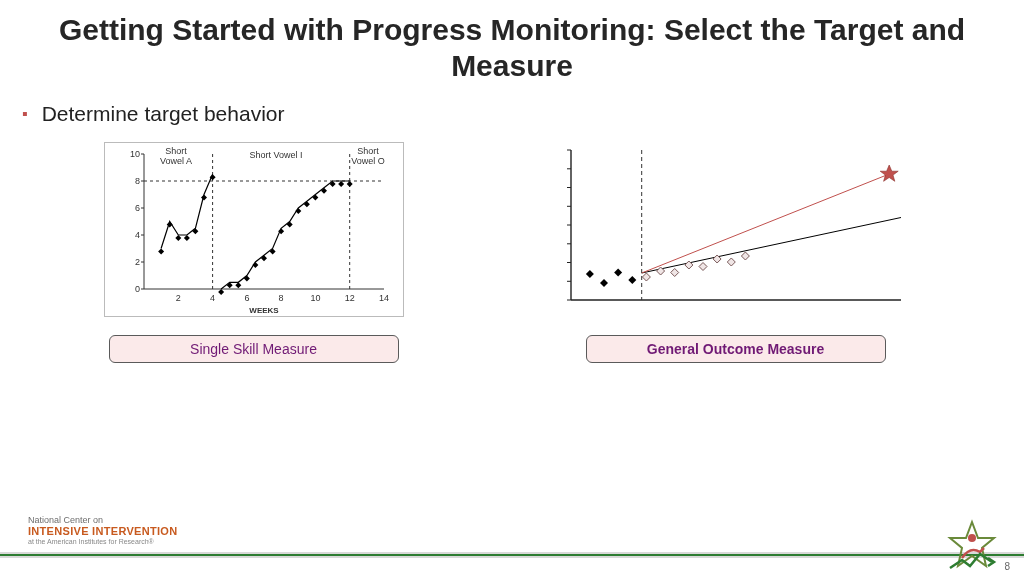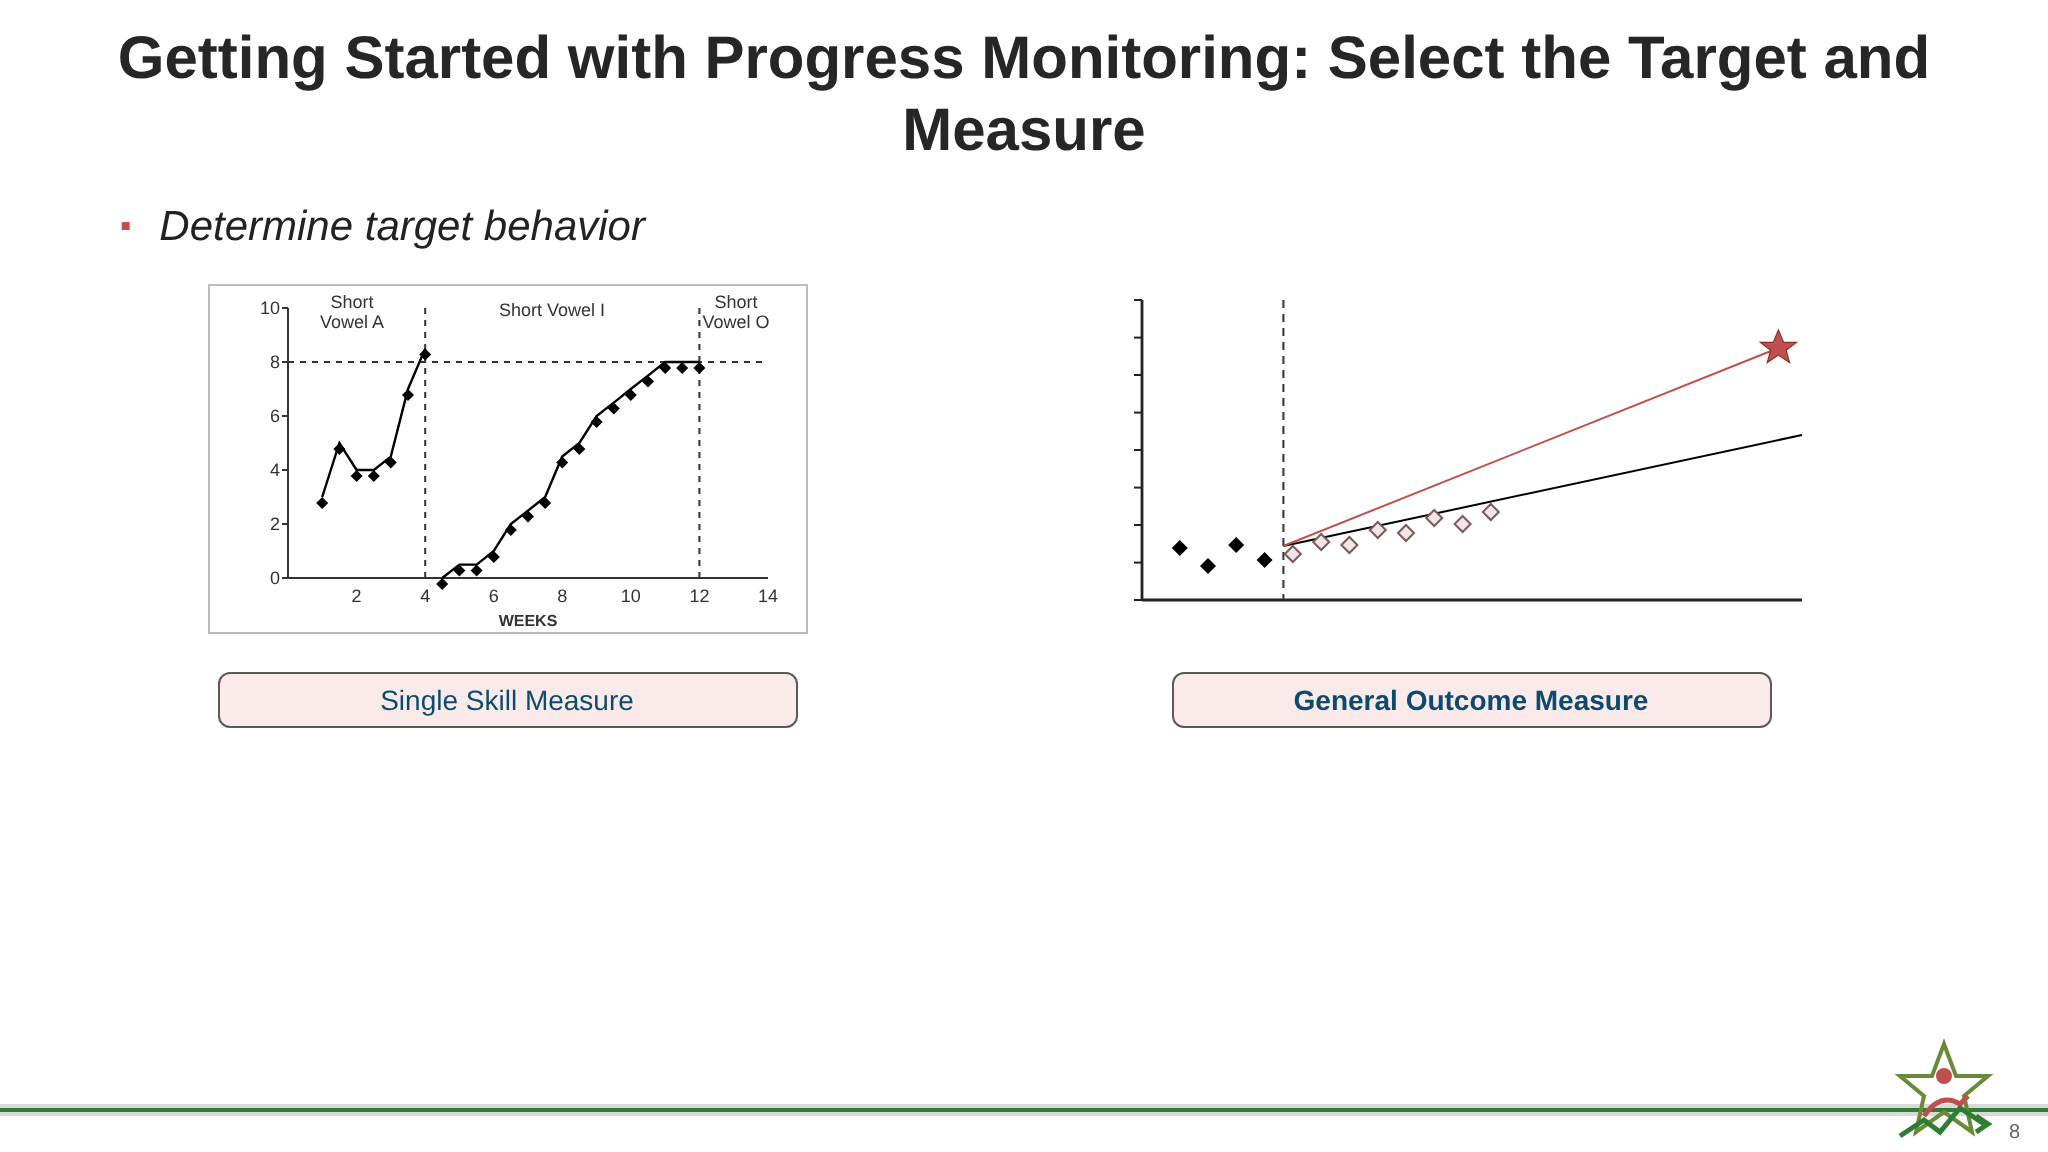--- a/index.html
+++ b/index.html
@@ -1,25 +1,25 @@
 <!DOCTYPE html>
 <html><head>
 <meta charset="utf-8">
 <style>
   * { box-sizing: border-box; margin: 0; padding: 0; }
   html, body { width: 1024px; height: 576px; font-family: "Segoe UI", Arial, sans-serif; background: #fff; color: #222; overflow: hidden; }
   .slide { width: 1024px; height: 576px; position: relative; }
   h1 { font-size: 30px; font-weight: 700; text-align: center; line-height: 1.2; padding: 12px 40px 6px; color: #262626; }
-  ul.bullets { list-style: none; padding: 6px 0 0 60px; font-style: italic; }
+  ul.bullets { list-style: none; padding: 6px 0 0 22px; }
   ul.bullets li { font-size: 21px; color: #222; padding: 6px 0; display: flex; align-items: center; }
   ul.bullets li::before { content: "\25AA"; color: #c0504d; font-size: 16px; margin-right: 14px; }
   .charts-row { display: flex; justify-content: space-around; align-items: flex-end; padding: 10px 30px 0; }
   .chart-col { display: flex; flex-direction: column; align-items: center; }
   .chart-box { position: relative; }
-  .caption { margin-top: 14px; width: 290px; text-align: center; font-size: 14px; color: #0c4a6e; background: #fbeaea; border: 1px solid #5a5a5a; border-radius: 6px; padding: 5px 0; }
+  .caption { margin-top: 14px; width: 290px; text-align: center; font-size: 14px; color: #701a75; background: #fbeaea; border: 1px solid #5a5a5a; border-radius: 6px; padding: 5px 0; }
   .caption.wide { width: 300px; font-weight: bold; }
   .footer { position: absolute; left: 0; right: 0; bottom: 0; height: 56px; }
   .brand { position: absolute; left: 28px; bottom: 30px; font-size: 9px; line-height: 1.15; color: #6e6e6e; }
   .brand .line2 { color: #c85a1f; font-weight: 700; font-size: 11px; letter-spacing: .3px; }
   .brand .line3 { font-size: 7px; color: #888; }
   .stripe { position: absolute; left: 0; right: 0; bottom: 18px; height: 6px; background: linear-gradient(to bottom,#d9d9d9 0 2px,#2e7d32 2px 4px,#d9d9d9 4px 6px); }
   .pagenum { position: absolute; right: 14px; bottom: 4px; font-size: 10px; color: #666; }
   .logo { position: absolute; right: 24px; bottom: 2px; width: 56px; height: 56px; }
   svg text { font-family: "Segoe UI", Arial, sans-serif; }
 </style>
@@ -171,20 +171,25 @@
             </g>
           </g>
         </svg>
       </div>
       <div class="caption wide">General Outcome Measure</div>
     </div>
 
   </div>
 
   <div class="footer">
+    <div class="brand">
+      <div>National Center on</div>
+      <div class="line2">INTENSIVE INTERVENTION</div>
+      <div class="line3">at the American Institutes for Research®</div>
+    </div>
     <div class="stripe"></div>
     <div class="pagenum">8</div>
     <svg class="logo" viewBox="0 0 56 56">
       <path d="M28 4 L34 20 50 20 38 30 42 48 28 38 14 48 18 30 6 20 22 20 Z" fill="none" stroke="#6a8a3a" stroke-width="2"></path>
       <circle cx="28" cy="20" r="4" fill="#c0504d"></circle>
       <path d="M18 40 Q26 28 36 34 L40 30" fill="none" stroke="#c0504d" stroke-width="2.5"></path>
       <path d="M6 50 L18 42 L26 48 L36 36 L48 44" fill="none" stroke="#2e7d32" stroke-width="2.5"></path>
       <path d="M44 40 L50 44 L44 48" fill="none" stroke="#2e7d32" stroke-width="2.5"></path>
     </svg>
   </div>

